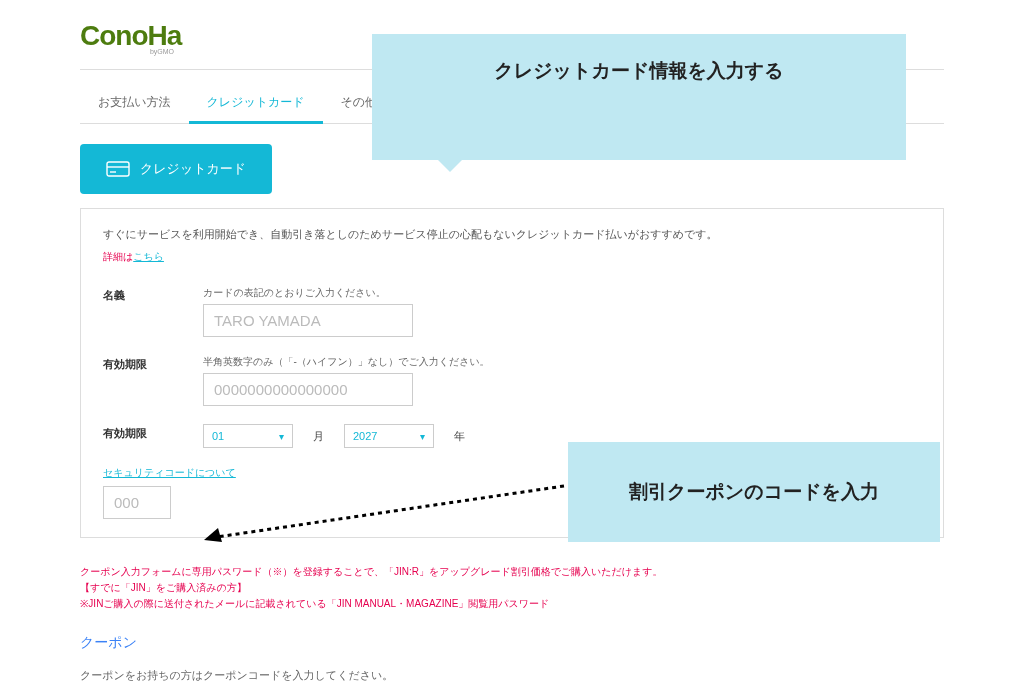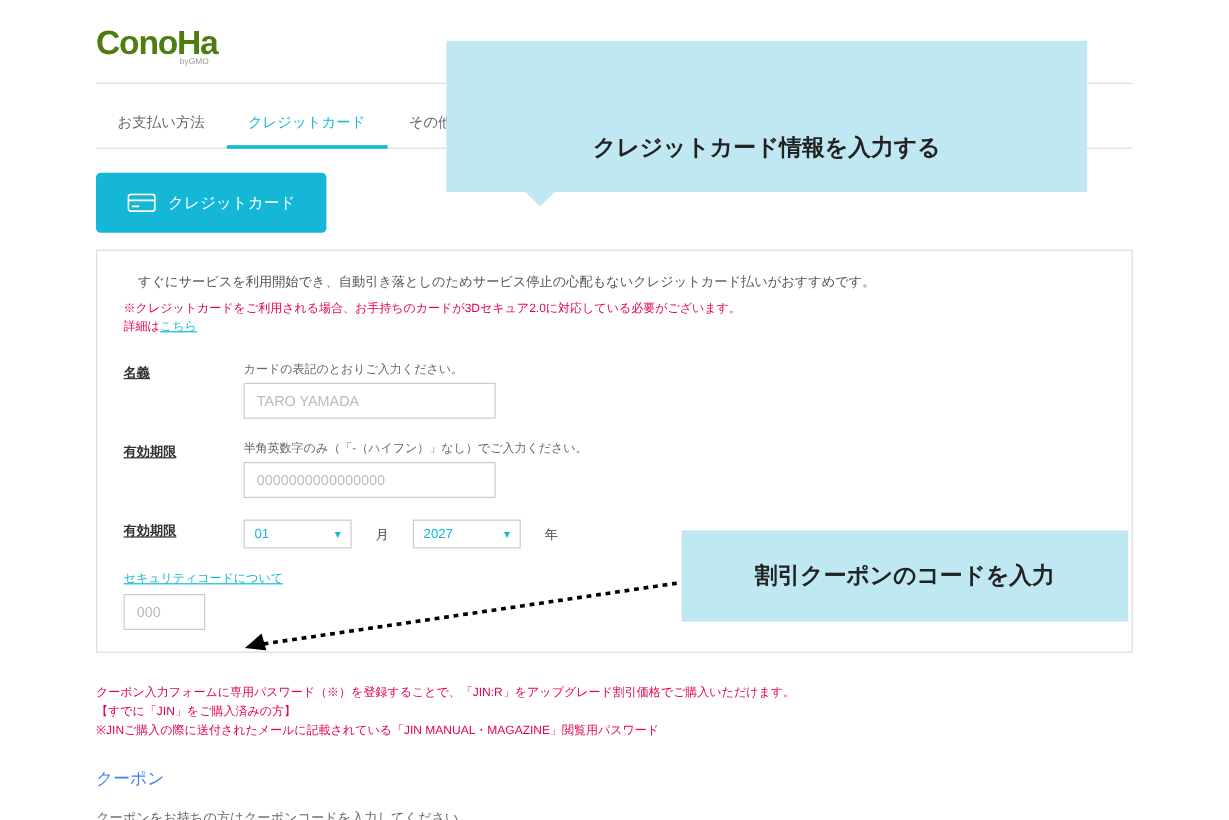--- a/index.html
+++ b/index.html
@@ -70,21 +70,20 @@
       display: inline-block;
     }
     .panel {
       border: 1px solid #ddd;
       padding: 18px 22px;
       font-size: 11px;
     }
     .panel-desc {
       color: #555;
       margin-bottom: 8px;
-      margin-left: 12px;
     }
     .panel-warn {
       color: #e6004f;
       font-size: 10px;
       margin-bottom: 1px;
     }
     .panel-warn a, .warn-link {
       color: #14b8d6;
       text-decoration: underline;
       cursor: pointer;
@@ -94,33 +93,32 @@
       display: flex;
       align-items: flex-start;
       margin-bottom: 18px;
     }
     .form-label {
       width: 100px;
       flex-shrink: 0;
       font-weight: bold;
       color: #333;
       padding-top: 2px;
-      text-decoration: underline;
     }
     .form-field { flex: 1; }
     .field-help {
       font-size: 10px;
       color: #666;
       margin-bottom: 4px;
     }
     .input-text {
       width: 210px;
       padding: 7px 10px;
       border: 1px solid #ccc;
-      font-size: 12px;
+      font-size: 15px;
       color: #333;
     }
     .input-text::placeholder { color: #bbb; }
     .input-sec { width: 68px; }
     .select {
       width: 90px;
       padding: 5px 8px;
       border: 1px solid #ccc;
       color: #14b8d6;
       font-size: 11px;
@@ -159,36 +157,36 @@
       font-weight: bold;
       color: #222;
       z-index: 10;
     }
     .callout1 {
       top: 34px;
       left: 372px;
       width: 534px;
       height: 126px;
       display:flex;
-      align-items:flex-end;
+      align-items:flex-start;
       justify-content:center;
     }
     .callout1::after {
       content: "";
       position: absolute;
       bottom: -30px;
       left: 60px;
       border: 18px solid transparent;
       border-top-color: #bfe8f2;
     }
     .callout2 {
       top: 442px;
       left: 568px;
       width: 372px;
-      height: 76px;
+      height: 100px;
       display:flex;
       align-items:center;
       justify-content:center;
     }
     .dotted-arrow {
       position: absolute;
       top: 482px;
       left: 204px;
       width: 365px;
       height: 60px;
@@ -220,21 +218,20 @@
         <rect x="1" y="1" width="22" height="14" rx="2"></rect>
         <line x1="1" y1="6" x2="23" y2="6"></line>
         <line x1="4" y1="11" x2="10" y2="11"></line>
       </svg>
     </span>
     <span>クレジットカード</span>
   </div>
 
   <div class="panel">
     <div class="panel-desc">すぐにサービスを利用開始でき、自動引き落としのためサービス停止の心配もないクレジットカード払いがおすすめです。</div>
-    <div class="panel-warn">※クレジットカードをご利用される場合、お手持ちのカードが3Dセキュア2.0に対応している必要がございます。</div>
     <div class="panel-warn">
       <span>詳細は</span><a class="warn-link">こちら</a>
     </div>
 
     <div class="form-section">
       <div class="form-row">
         <div class="form-label">名義</div>
         <div class="form-field">
           <div class="field-help">カードの表記のとおりご入力ください。</div>
           <input class="input-text" type="text" placeholder="TARO YAMADA" style="">

